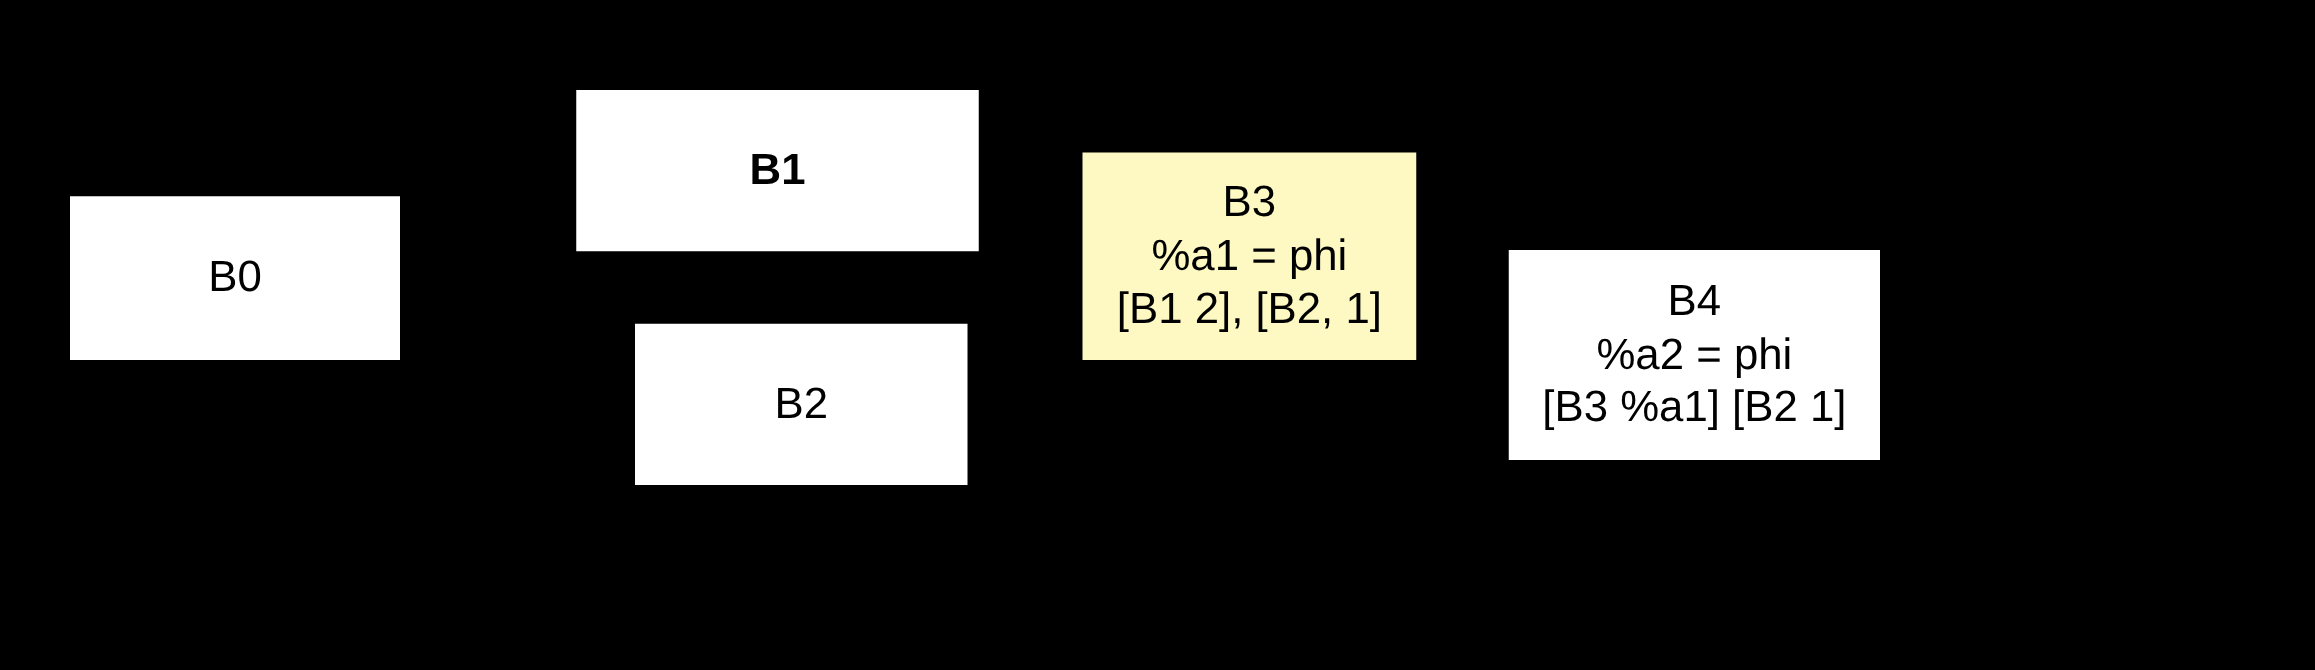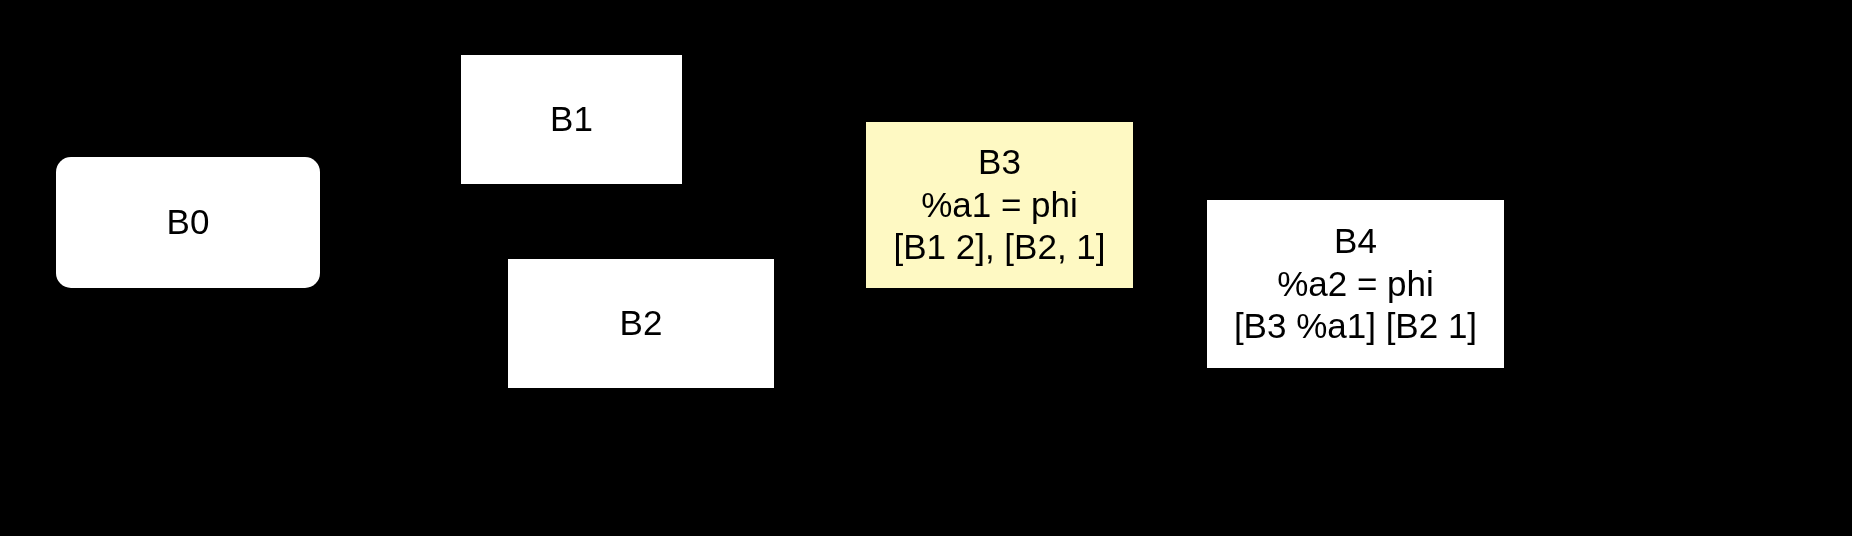--- a/index.html
+++ b/index.html
@@ -34,25 +34,25 @@
     display: block;
     width: 100%;
     text-align: center;
   }
 </style>
 </head>
 <body style="background: rgb(0, 0, 0);">
 
 <div id="canvas" style="width: 1852px; height: 536px; background: rgb(0, 0, 0);">
 
-  <div class="node" style="left: 56px; top: 157px; width: 264px; height: 131px; background: rgb(255, 255, 255); color: rgb(0, 0, 0); border-radius: 15px;">
+  <div class="node" style="left: 56px; top: 157px; width: 264px; height: 131px; background: rgb(255, 255, 255); color: rgb(0, 0, 0);">
     <span class="line">B0</span>
   </div>
 
-  <div class="node" style="left: 461px; top: 55px; width: 221px; height: 129px; background: rgb(255, 255, 255); color: rgb(0, 0, 0);">
+  <div class="node" style="left: 461px; top: 72px; width: 322px; height: 129px; background: rgb(255, 255, 255); color: rgb(0, 0, 0); font-weight: bold;">
     <span class="line">B1</span>
   </div>
 
   <div class="node" style="left: 461px; top: 259px; width: 266px; height: 129px; background: rgb(255, 255, 255); color: rgb(0, 0, 0); margin-left: 47px;">
     <span class="line">B2</span>
   </div>
 
   <div class="node" style="left: 866px; top: 122px; width: 267px; height: 166px; background: #fef9c3; color: rgb(0, 0, 0);">
     <span class="line">B3</span>
     <span class="line">%a1 = phi</span>

